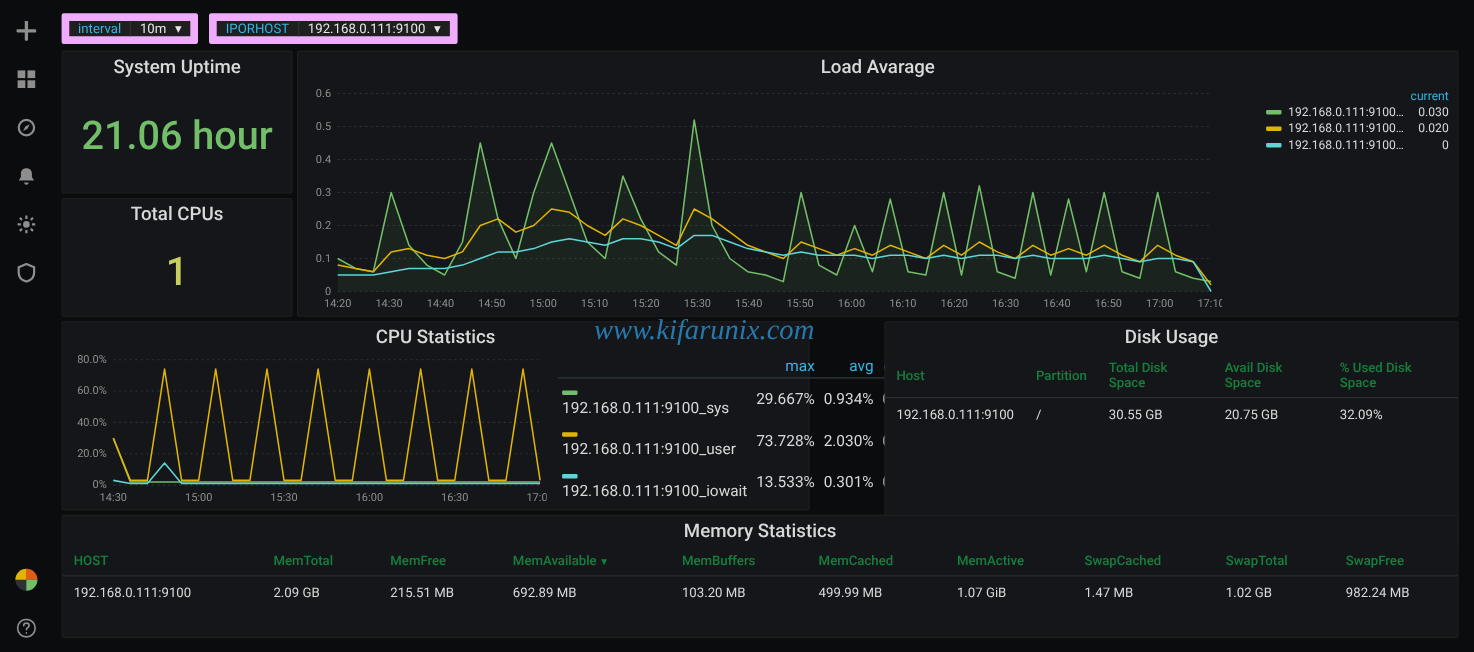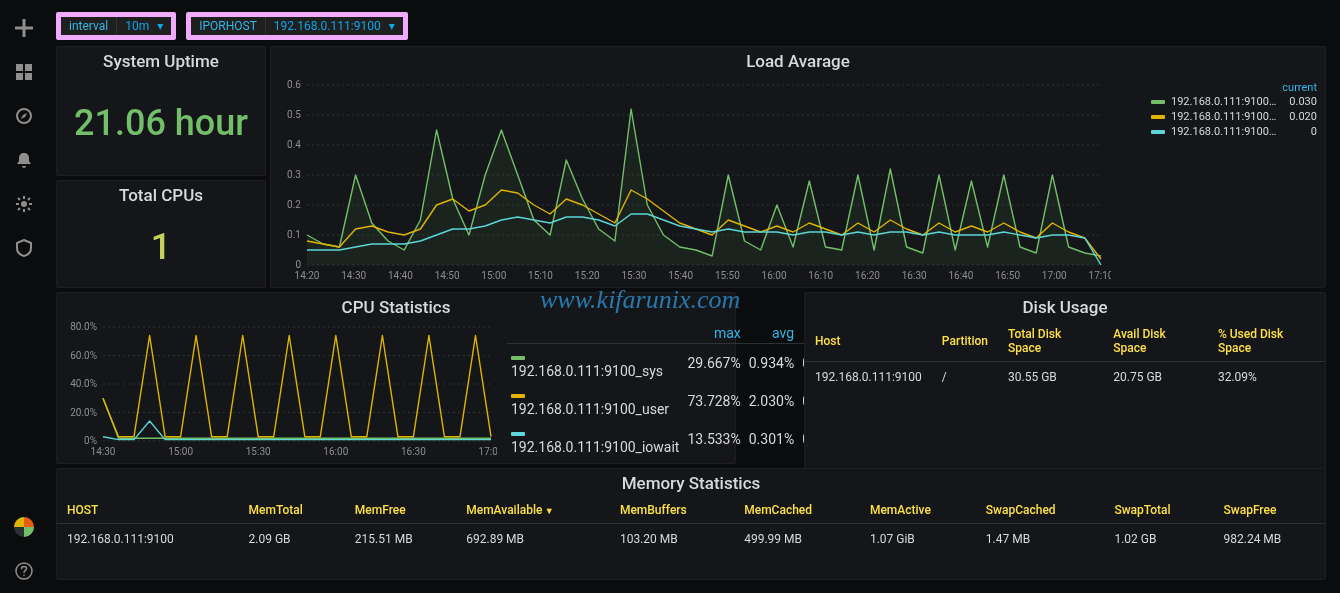--- a/index.html
+++ b/index.html
@@ -15,23 +15,23 @@
   background: #0b0c0e; display: flex; flex-direction: column; align-items: center;
   padding-top: 6px;
 }
 .sidebar .spacer { flex: 1; }
 .sidebar-icon { width: 32px; height: 32px; margin: 6px 0; border-radius: 2px; display: flex; align-items: center; justify-content: center; color: #8e8e8e; cursor: pointer; }
 .sidebar-icon.logo { width: 32px; height: 32px; }
 .sidebar-icon svg { display: block; }
 .toolbar {
   position: absolute; left: 56px; top: 10px; height: 32px; display: flex; align-items: center; gap: 10px;
 }
-.var-box { background: #1f1f20; border: 5px solid #f0abfc; border-radius: 2px; height: 28px; display: flex; align-items: center; }
+.var-box { background: #1f1f20; border: 7px solid #f0abfc; border-radius: 2px; height: 28px; display: flex; align-items: center; }
 .var-label { color: #33b5e5; padding: 0 8px; font-size: 12px; }
-.var-value { color: #0ea5e9; padding: 0 8px; display: flex; align-items: center; gap: 4px; border-left: 1px solid #2c3235; height: 100%; }
+.var-value { color: #e5e5e5; padding: 0 8px; display: flex; align-items: center; gap: 4px; border-left: 1px solid #2c3235; height: 100%; }
 .caret-down { margin-left: 4px; }
 .main { position: absolute; left: 56px; top: 46px; right: 8px; bottom: 8px; }
 .panel { background: #141619; border: 1px solid #1f1f20; border-radius: 2px; position: absolute; }
 .panel-title { text-align: center; color: #d8d9da; font-size: 17px; padding: 4px 0; font-weight: 500; }
 .big-value { display: flex; align-items: center; justify-content: center; font-size: 36px; font-weight: 500; width: 100%; }
 .green { color: #73bf69; }
 .yellowgreen { color: #c8d05b; }
 
 #p-uptime { left: 0; top: 0; width: 210px; height: 130px; }
 #p-cpus   { left: 0; top: 134px; width: 210px; height: 108px; }
@@ -45,21 +45,21 @@
 .legend-row { display: flex; align-items: center; justify-content: space-between; padding: 1px 0; }
 .swatch { width: 14px; height: 4px; border-radius: 1px; margin-right: 6px; flex-shrink:0;}
 .legend-name { flex: 1; white-space: nowrap; overflow: hidden; text-overflow: ellipsis; }
 .legend-val { width: 40px; text-align: right; }
 .legend-cpu { position: absolute; left: 450px; top: 30px; right: 8px; font-size: 14px; }
 .legend-cpu table { width: 100%; border-collapse: collapse; }
 .legend-cpu th { color: #33b5e5; text-align: right; font-weight: normal; padding: 2px 4px; border-bottom: 1px solid #2c3235;}
 .legend-cpu td { padding: 3px 4px; text-align: center; }
 .legend-cpu td.name { text-align: left; }
 table.data { width: 100%; border-collapse: collapse; font-size: 12px; }
-table.data th { color: #fde047; text-align: left; font-weight: 500; padding: 6px 10px; border-bottom: 1px solid #2c3235; }
+table.data th { color: #15803d; text-align: left; font-weight: 500; padding: 6px 10px; border-bottom: 1px solid #2c3235; }
 table.data td { padding: 8px 10px; color: #d8d9da; border-bottom: 0px solid #2c3235;}
 table.data th.sortable::after { content: " \25BC"; font-size: 9px; }
 .watermark { position: absolute; left: 540px; top: 285px; color: #2a8bc7; font-family: "Times New Roman", serif; font-size: 26px; font-style: italic; opacity: 0.85; pointer-events:none; z-index: 5;}
 .axis-text { fill: #8e8e8e; font-size: 10px; }
 </style>
 </head>
 <body>
 
 <div class="sidebar">
   <div class="sidebar-icon">

